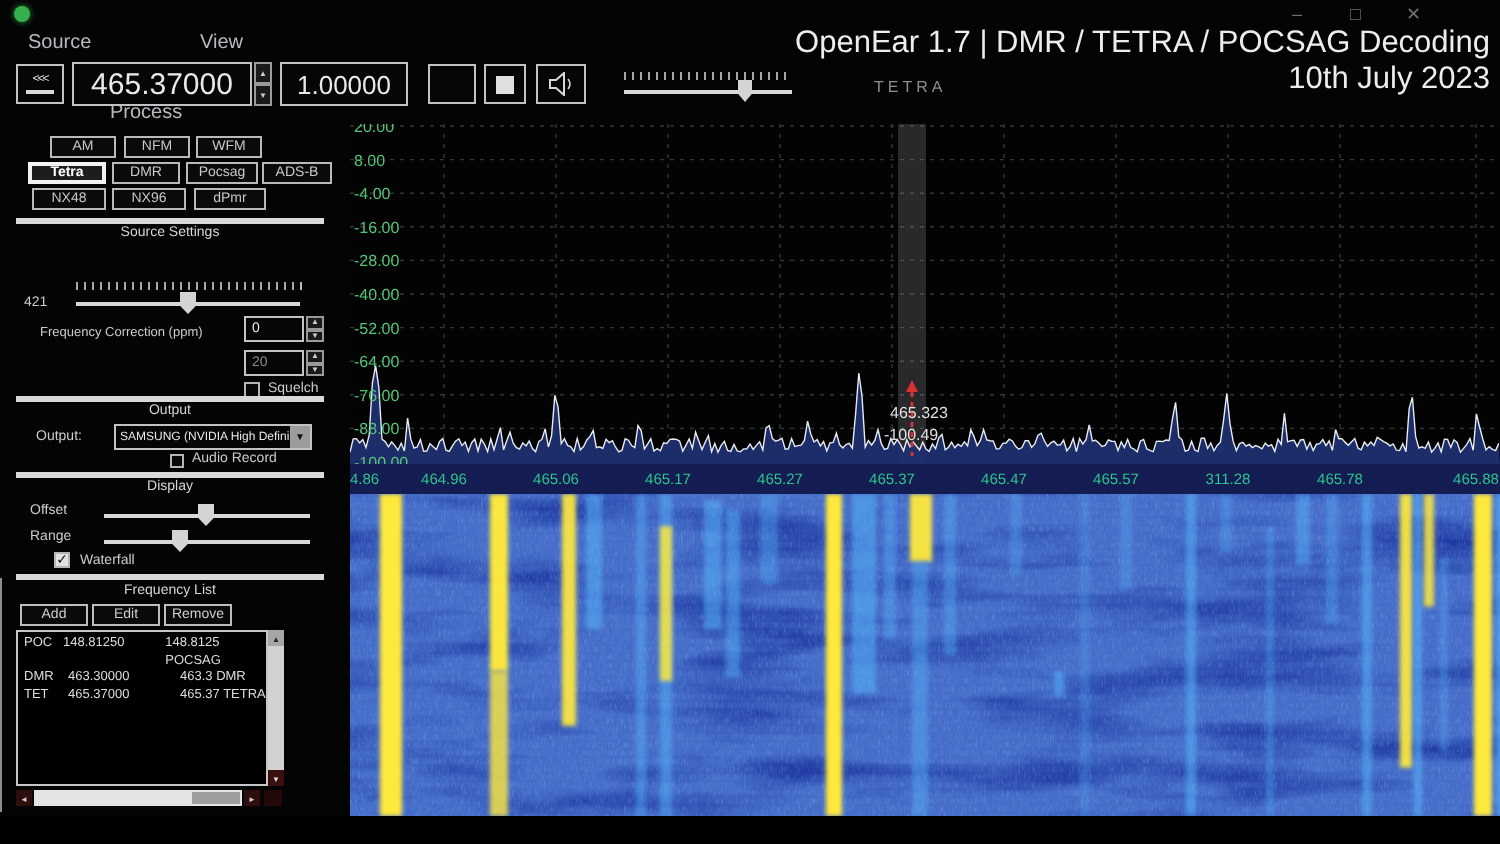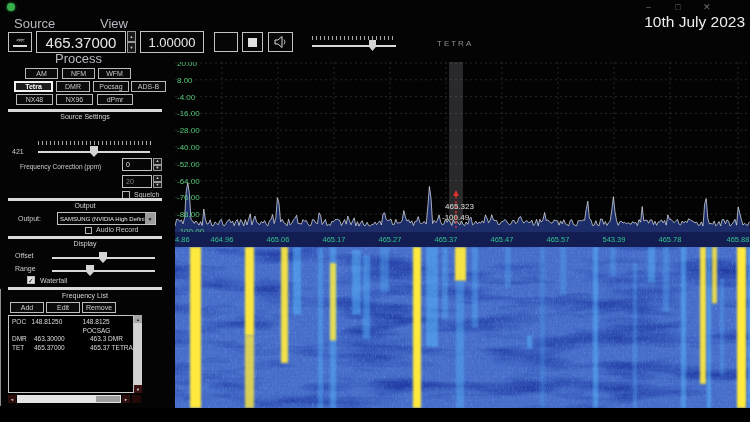--- a/index.html
+++ b/index.html
@@ -1,21 +1,21 @@
 <!DOCTYPE html>
 <html><head>
 <meta charset="utf-8">
 <style>
   html,body{margin:0;padding:0;background:#000;}
   #app{position:relative;width:750px;height:422px;background:#040404;overflow:hidden;
        font-family:"Liberation Sans",sans-serif;color:#ddd;}
   .abs{position:absolute;}
   .box{position:absolute;border:1px solid #c2c2c2;background:#060606;color:#e8e8e8;
        display:flex;align-items:center;justify-content:center;box-sizing:border-box;}
-  .menu-item{position:absolute;top:16px;font-size:13px;color:#b9b9c2;cursor:default;}
+  .menu-item{position:absolute;top:16px;font-size:10px;color:#b9b9c2;cursor:default;}
   .winbtn{position:absolute;top:3px;font-size:9px;color:#6f6f6f;line-height:9px;}
   .mode{position:absolute;height:11px;border:1px solid #b9b9b9;background:#0a0a0a;color:#c9c9c9;
         font-size:7px;display:flex;align-items:center;justify-content:center;box-sizing:border-box;}
   .mode.sel{border:2px solid #f2f2f2;background:#1d1d1d;color:#fff;font-weight:bold;}
   .divider{position:absolute;left:8px;width:154px;height:3px;background:#d9d9d9;}
   .hdr{position:absolute;left:0;width:170px;text-align:center;font-size:7px;color:#d6d6d6;}
   .lbl{position:absolute;font-size:7px;color:#cccccc;white-space:nowrap;}
   .ticks{position:absolute;height:4px;background:repeating-linear-gradient(90deg,#a8a8a8 0 1px,transparent 1px 4px);}
   .track{position:absolute;height:2px;background:#d8d8d8;}
   .thumb{position:absolute;width:8px;height:11px;background:#d4d4d4;
@@ -49,20 +49,21 @@
   <div class="abs" style="left:7px;top:3px;width:8px;height:8px;border-radius:50%;background:#35b04c;box-shadow:0 0 3px #2d9b42;"></div>
   <span class="winbtn" style="left:646px;">–</span>
   <span class="winbtn" style="left:675px;">□</span>
   <span class="winbtn" style="left:703px;">✕</span>
 
   <span class="menu-item" style="left:14px;">Source</span>
   <span class="menu-item" style="left:55px;margin-top:35px;">Process</span>
   <span class="menu-item" style="left:100px;">View</span>
 
   <div class="abs" style="right:5px;top:13px;text-align:right;font-size:15.5px;line-height:18px;color:#ededed;">
+    <div>OpenEar 1.7 | DMR / TETRA / POCSAG Decoding</div>
     <div>10th July 2023</div>
   </div>
   <div class="abs" style="left:437px;top:39px;font-size:8px;letter-spacing:2px;color:#8f8f8f;">TETRA</div>
 
   <div class="box" style="left:8px;top:32px;width:24px;height:20px;flex-direction:column;">
     <span style="font-size:6px;letter-spacing:-1px;">&lt;&lt;&lt;</span>
     <div style="width:14px;height:2px;background:#d9d9d9;margin-top:2px;"></div>
   </div>
   <div class="box" style="left:36px;top:31px;width:90px;height:22px;font-size:15px;">465.37000</div>
   <div class="spin" style="left:127px;top:31px;height:22px;">
@@ -218,21 +219,21 @@
 
   <div id="xstrip">
       <span style="left: 0px;">4.86</span>
       <span style="left: 47px; transform: translateX(-50%);">464.96</span>
       <span style="left: 103px; transform: translateX(-50%);">465.06</span>
       <span style="left: 159px; transform: translateX(-50%);">465.17</span>
       <span style="left: 215px; transform: translateX(-50%);">465.27</span>
       <span style="left: 271px; transform: translateX(-50%);">465.37</span>
       <span style="left: 327px; transform: translateX(-50%);">465.47</span>
       <span style="left: 383px; transform: translateX(-50%);">465.57</span>
-      <span style="left: 439px; transform: translateX(-50%);">543.39</span>
+      <span style="left: 439px; transform: translateX(-50%);">311.28</span>
       <span style="left: 495px; transform: translateX(-50%);">465.78</span>
       <span style="left: 563px; transform: translateX(-50%);">465.88</span>
     </div>
 
   <svg id="wf" class="abs" style="left:175px;top:247px;" width="575" height="161" viewBox="0 0 575 161">
     <defs>
       <filter id="sblur" x="-50%" y="-20%" width="200%" height="140%">
           <feGaussianBlur stdDeviation="1.1"></feGaussianBlur>
         </filter>
       <filter id="wfn1" x="0" y="0" width="100%" height="100%">

